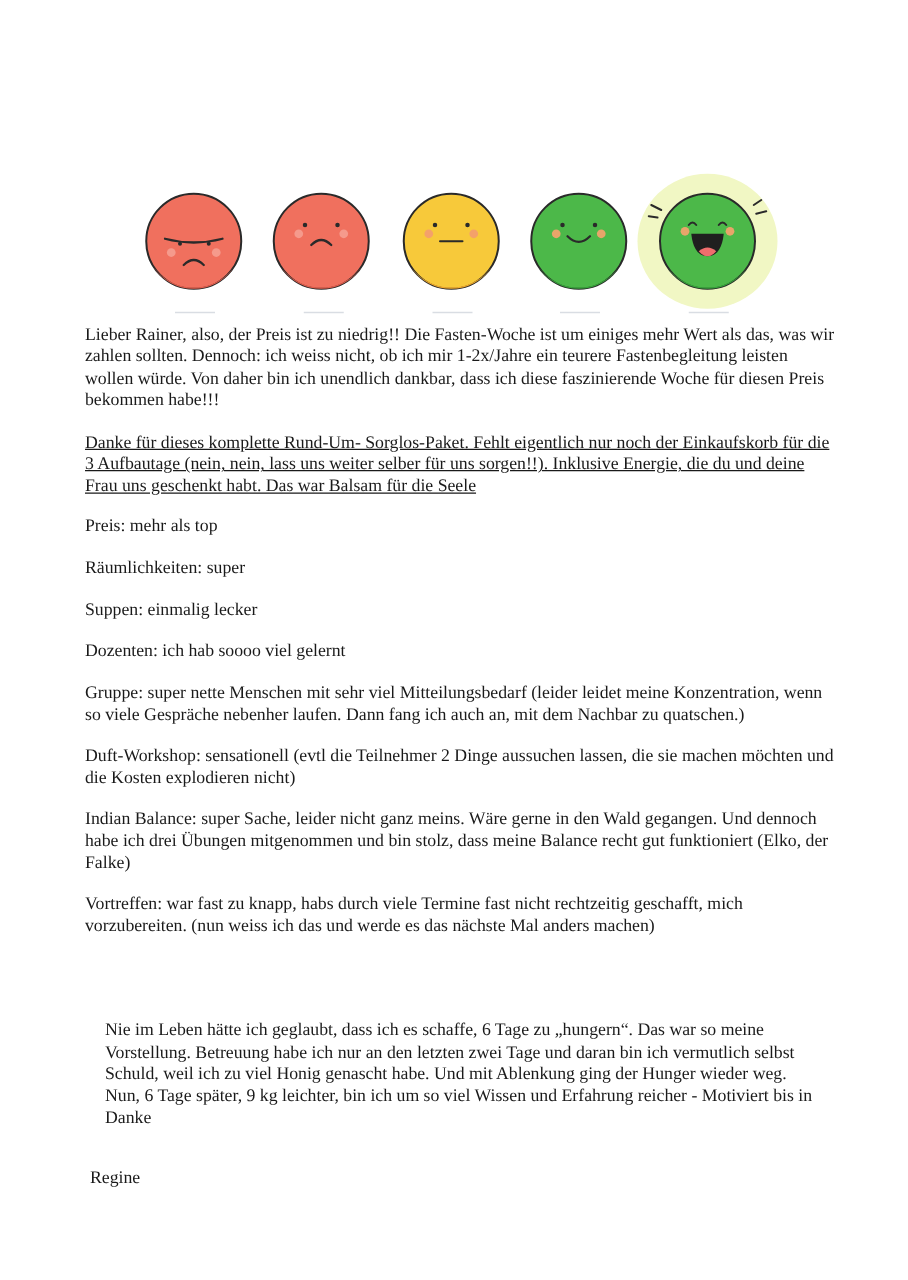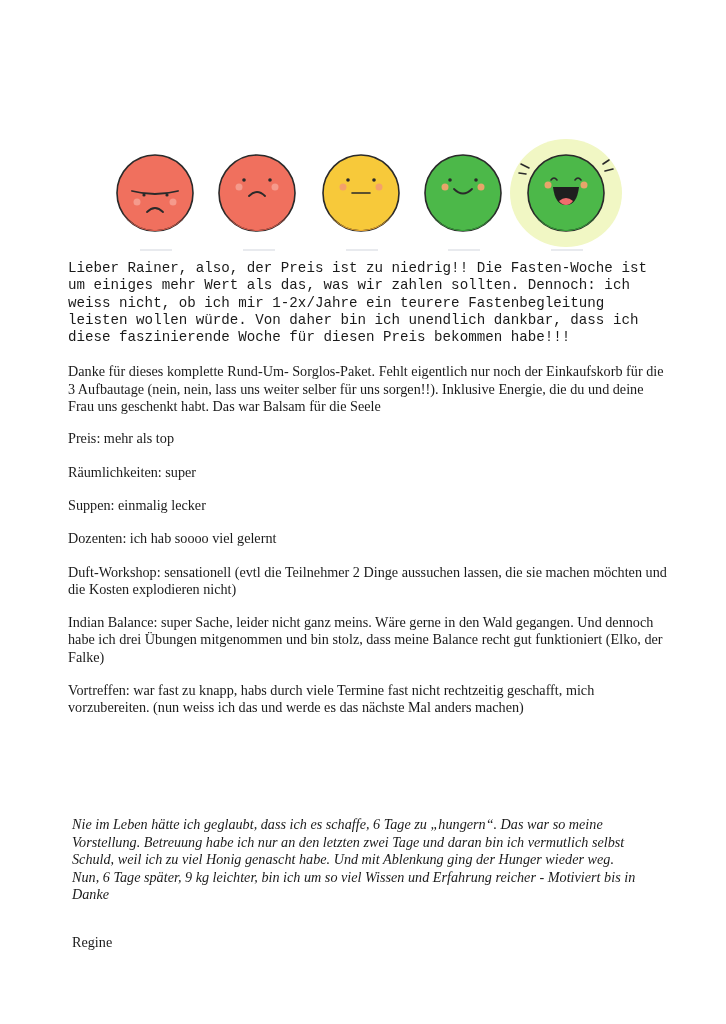--- a/index.html
+++ b/index.html
@@ -3,26 +3,26 @@
 <meta charset="utf-8">
 <style>
   html, body { margin: 0; padding: 0; background: #ffffff; }
   body { width: 726px; height: 1024px; position: relative; overflow: hidden;
          font-family: "Liberation Serif", serif; color: #1a1a1a; }
   .faces { position: absolute; left: 0; top: 135px; width: 726px; height: 120px; }
   .faces svg { width: 726px; height: 120px; display: block; }
   .letter { position: absolute; left: 68px; top: 260px; width: 600px;
             font-size: 14.2px; line-height: 17.3px; }
   .letter p { margin: 0; }
-  .p-intro { margin-bottom: 17px !important; font-family: Liberation Mono, monospace; }
-  .p-thanks { margin-bottom: 15px !important; }
+  .p-intro { margin-bottom: 17px !important; }
+  .p-thanks { margin-bottom: 15px !important; text-decoration: underline; }
   .rating { margin-bottom: 16px !important; }
   .rating .k { text-underline-offset: 2px; }
-  .closing { position: absolute; left: 72px; top: 816px; width: 620px;
-             font-size: 14.2px; line-height: 17.6px; font-style: italic; }
+  .closing { position: absolute; left: 84px; top: 816px; width: 620px;
+             font-size: 14.2px; line-height: 17.6px; }
   .closing p { margin: 0; }
   .sig { position: absolute; left: 72px; top: 934px; font-size: 14.2px; }
 </style>
 </head>
 <body>
 
 <div class="faces">
   <svg viewBox="0 0 726 120" xmlns="http://www.w3.org/2000/svg">
 
     <ellipse cx="566" cy="58" rx="56" ry="54" fill="#f1f7c4"></ellipse>
@@ -94,20 +94,21 @@
 </div>
 
 <div class="letter">
   <p class="p-intro">Lieber Rainer,  also, der Preis ist zu niedrig!! Die Fasten-Woche ist um einiges mehr Wert als das, was wir zahlen sollten. Dennoch: ich weiss nicht, ob ich mir 1-2x/Jahre ein teurere Fastenbegleitung leisten wollen würde. Von daher bin ich unendlich dankbar, dass ich diese faszinierende Woche für diesen Preis bekommen habe!!!</p>
   <p class="p-thanks">Danke für dieses komplette Rund-Um- Sorglos-Paket. Fehlt eigentlich nur noch der Einkaufskorb für die 3 Aufbautage (nein, nein, lass uns weiter selber für uns sorgen!!). Inklusive Energie, die du und deine Frau uns geschenkt habt. Das war Balsam für die Seele</p>
 
   <p class="rating"><span class="k">Preis</span><span>: mehr als top</span></p>
   <p class="rating"><span class="k">Räumlichkeiten</span><span>: super</span></p>
   <p class="rating"><span class="k">Suppen</span><span>: einmalig lecker</span></p>
   <p class="rating"><span class="k">Dozenten</span><span>: ich hab soooo viel gelernt</span></p>
+  <p class="rating"><span class="k">Gruppe</span><span>: super nette Menschen mit sehr viel Mitteilungsbedarf (leider leidet meine Konzentration, wenn so viele Gespräche nebenher laufen. Dann fang ich auch an, mit dem Nachbar zu quatschen.)</span></p>
   <p class="rating"><span class="k">Duft-Workshop</span><span>: sensationell (evtl die Teilnehmer 2 Dinge aussuchen lassen, die sie machen möchten und die Kosten explodieren nicht)</span></p>
   <p class="rating"><span class="k">Indian Balance</span><span>: super Sache, leider nicht ganz meins. Wäre gerne in den Wald gegangen. Und dennoch habe ich drei Übungen mitgenommen und bin stolz, dass meine Balance recht gut funktioniert (Elko, der Falke)</span></p>
   <p class="rating"><span class="k">Vortreffen</span><span>: war fast zu knapp, habs durch viele Termine fast nicht rechtzeitig geschafft, mich vorzubereiten. (nun weiss ich das und werde es das nächste Mal anders machen)</span></p>
 </div>
 
 <div class="closing">
   <p>Nie im Leben hätte ich geglaubt, dass ich es schaffe, 6 Tage zu „hungern“. Das war so meine</p>
   <p>Vorstellung. Betreuung habe ich nur an den letzten zwei Tage und daran bin ich vermutlich selbst</p>
   <p>Schuld, weil ich zu viel Honig genascht habe. Und mit Ablenkung ging der Hunger wieder weg.</p>
   <p>Nun, 6 Tage später, 9 kg leichter, bin ich um so viel Wissen und Erfahrung reicher - Motiviert bis in</p>

